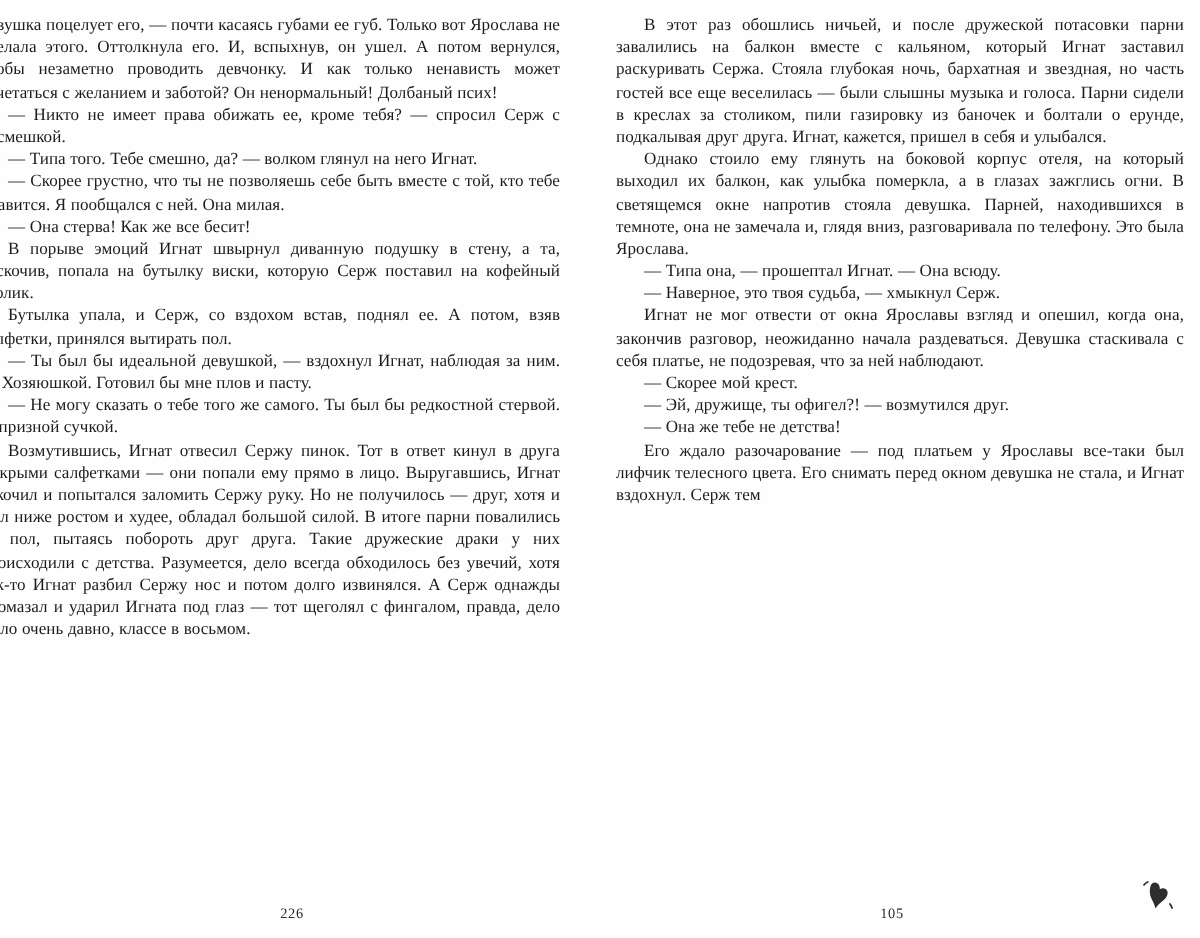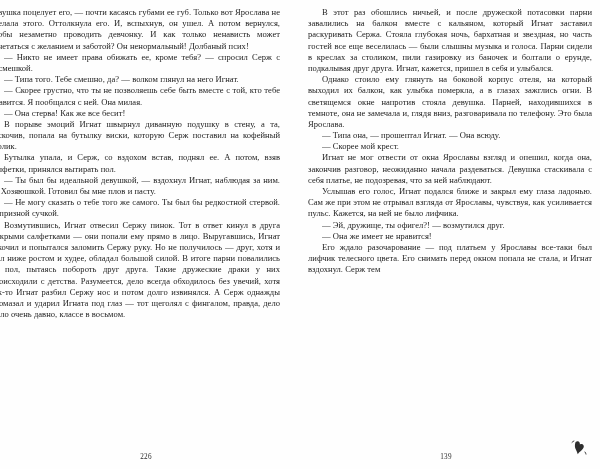--- a/index.html
+++ b/index.html
@@ -115,28 +115,28 @@
     <div class="page-number">226</div>
   </div>
 
   <div class="gutter"></div>
 
   <div class="page page-right">
     <div class="body-text">
       <p>В этот раз обошлись ничьей, и после дружеской потасовки парни завалились на балкон вместе с кальяном, который Игнат заставил раскуривать Сержа. Стояла глубокая ночь, бархатная и звездная, но часть гостей все еще веселилась — были слышны музыка и голоса. Парни сидели в креслах за столиком, пили газировку из баночек и болтали о ерунде, подкалывая друг друга. Игнат, кажется, пришел в себя и улыбался.</p>
       <p>Однако стоило ему глянуть на боковой корпус отеля, на который выходил их балкон, как улыбка померкла, а в глазах зажглись огни. В светящемся окне напротив стояла девушка. Парней, находившихся в темноте, она не замечала и, глядя вниз, разговаривала по телефону. Это была Ярослава.</p>
       <p>— Типа она, — прошептал Игнат. — Она всюду.</p>
+      <p>— Наверное, это твоя судьба, — хмыкнул Серж.</p>
+      <p>Игнат не мог отвести от окна Ярославы взгляд и опешил, когда она, закончив разговор, неожиданно начала раздеваться. Девушка стаскивала с себя платье, не подозревая, что за ней наблюдают.</p>
       <p>— Скорее мой крест.</p>
-      <p>Игнат не мог отвести от окна Ярославы взгляд и опешил, когда она, закончив разговор, неожиданно начала раздеваться. Девушка стаскивала с себя платье, не подозревая, что за ней наблюдают.</p>
-      <p>Услышав его голос, Игнат подался ближе и закрыл ему глаза ладонью. Сам же при этом не отрывал взгляда от Ярославы, чувствуя, как усиливается пульс. Кажется, на ней не было лифчика.</p>
       <p>— Эй, дружище, ты офигел?! — возмутился друг.</p>
-      <p>— Она же имеет не нравится!</p>
-      <p>Его ждало разочарование — под платьем у Ярославы все-таки был лифчик телесного цвета. Его снимать перед окном попала не стала, и Игнат вздохнул. Серж тем</p>
+      <p>— Она же тебе не детства!</p>
+      <p>Его ждало разочарование — под платьем у Ярославы все-таки был лифчик телесного цвета. Его снимать перед окном девушка не стала, и Игнат вздохнул. Серж тем</p>
     </div>
-    <div class="page-number">139</div>
+    <div class="page-number">105</div>
     <div class="ornament">
       <svg viewBox="0 0 26 20" width="26" height="20" aria-hidden="true">
         <path d="M9.2 4.2 C 9.6 2.6 11.2 1.8 12.6 2.6 C 13.6 3.2 14.0 4.4 13.9 5.6 C 15.1 4.8 16.8 5.0 17.5 6.2 C 18.4 7.8 17.3 9.8 15.6 11.2 C 14.2 12.4 12.8 13.4 11.8 15.2 C 11.2 13.2 10.4 11.6 9.6 10.0 C 8.8 8.4 8.7 6.0 9.2 4.2 Z" fill="#2e2e2e"></path>
         <path d="M6.0 3.4 C 6.8 2.6 7.3 2.2 7.9 2.0" stroke="#2e2e2e" stroke-width="0.9" fill="none" stroke-linecap="round"></path>
         <path d="M19.0 13.0 C 19.6 13.8 19.9 14.4 20.0 15.1" stroke="#2e2e2e" stroke-width="0.9" fill="none" stroke-linecap="round"></path>
       </svg>
     </div>
   </div>
 
 </div>

